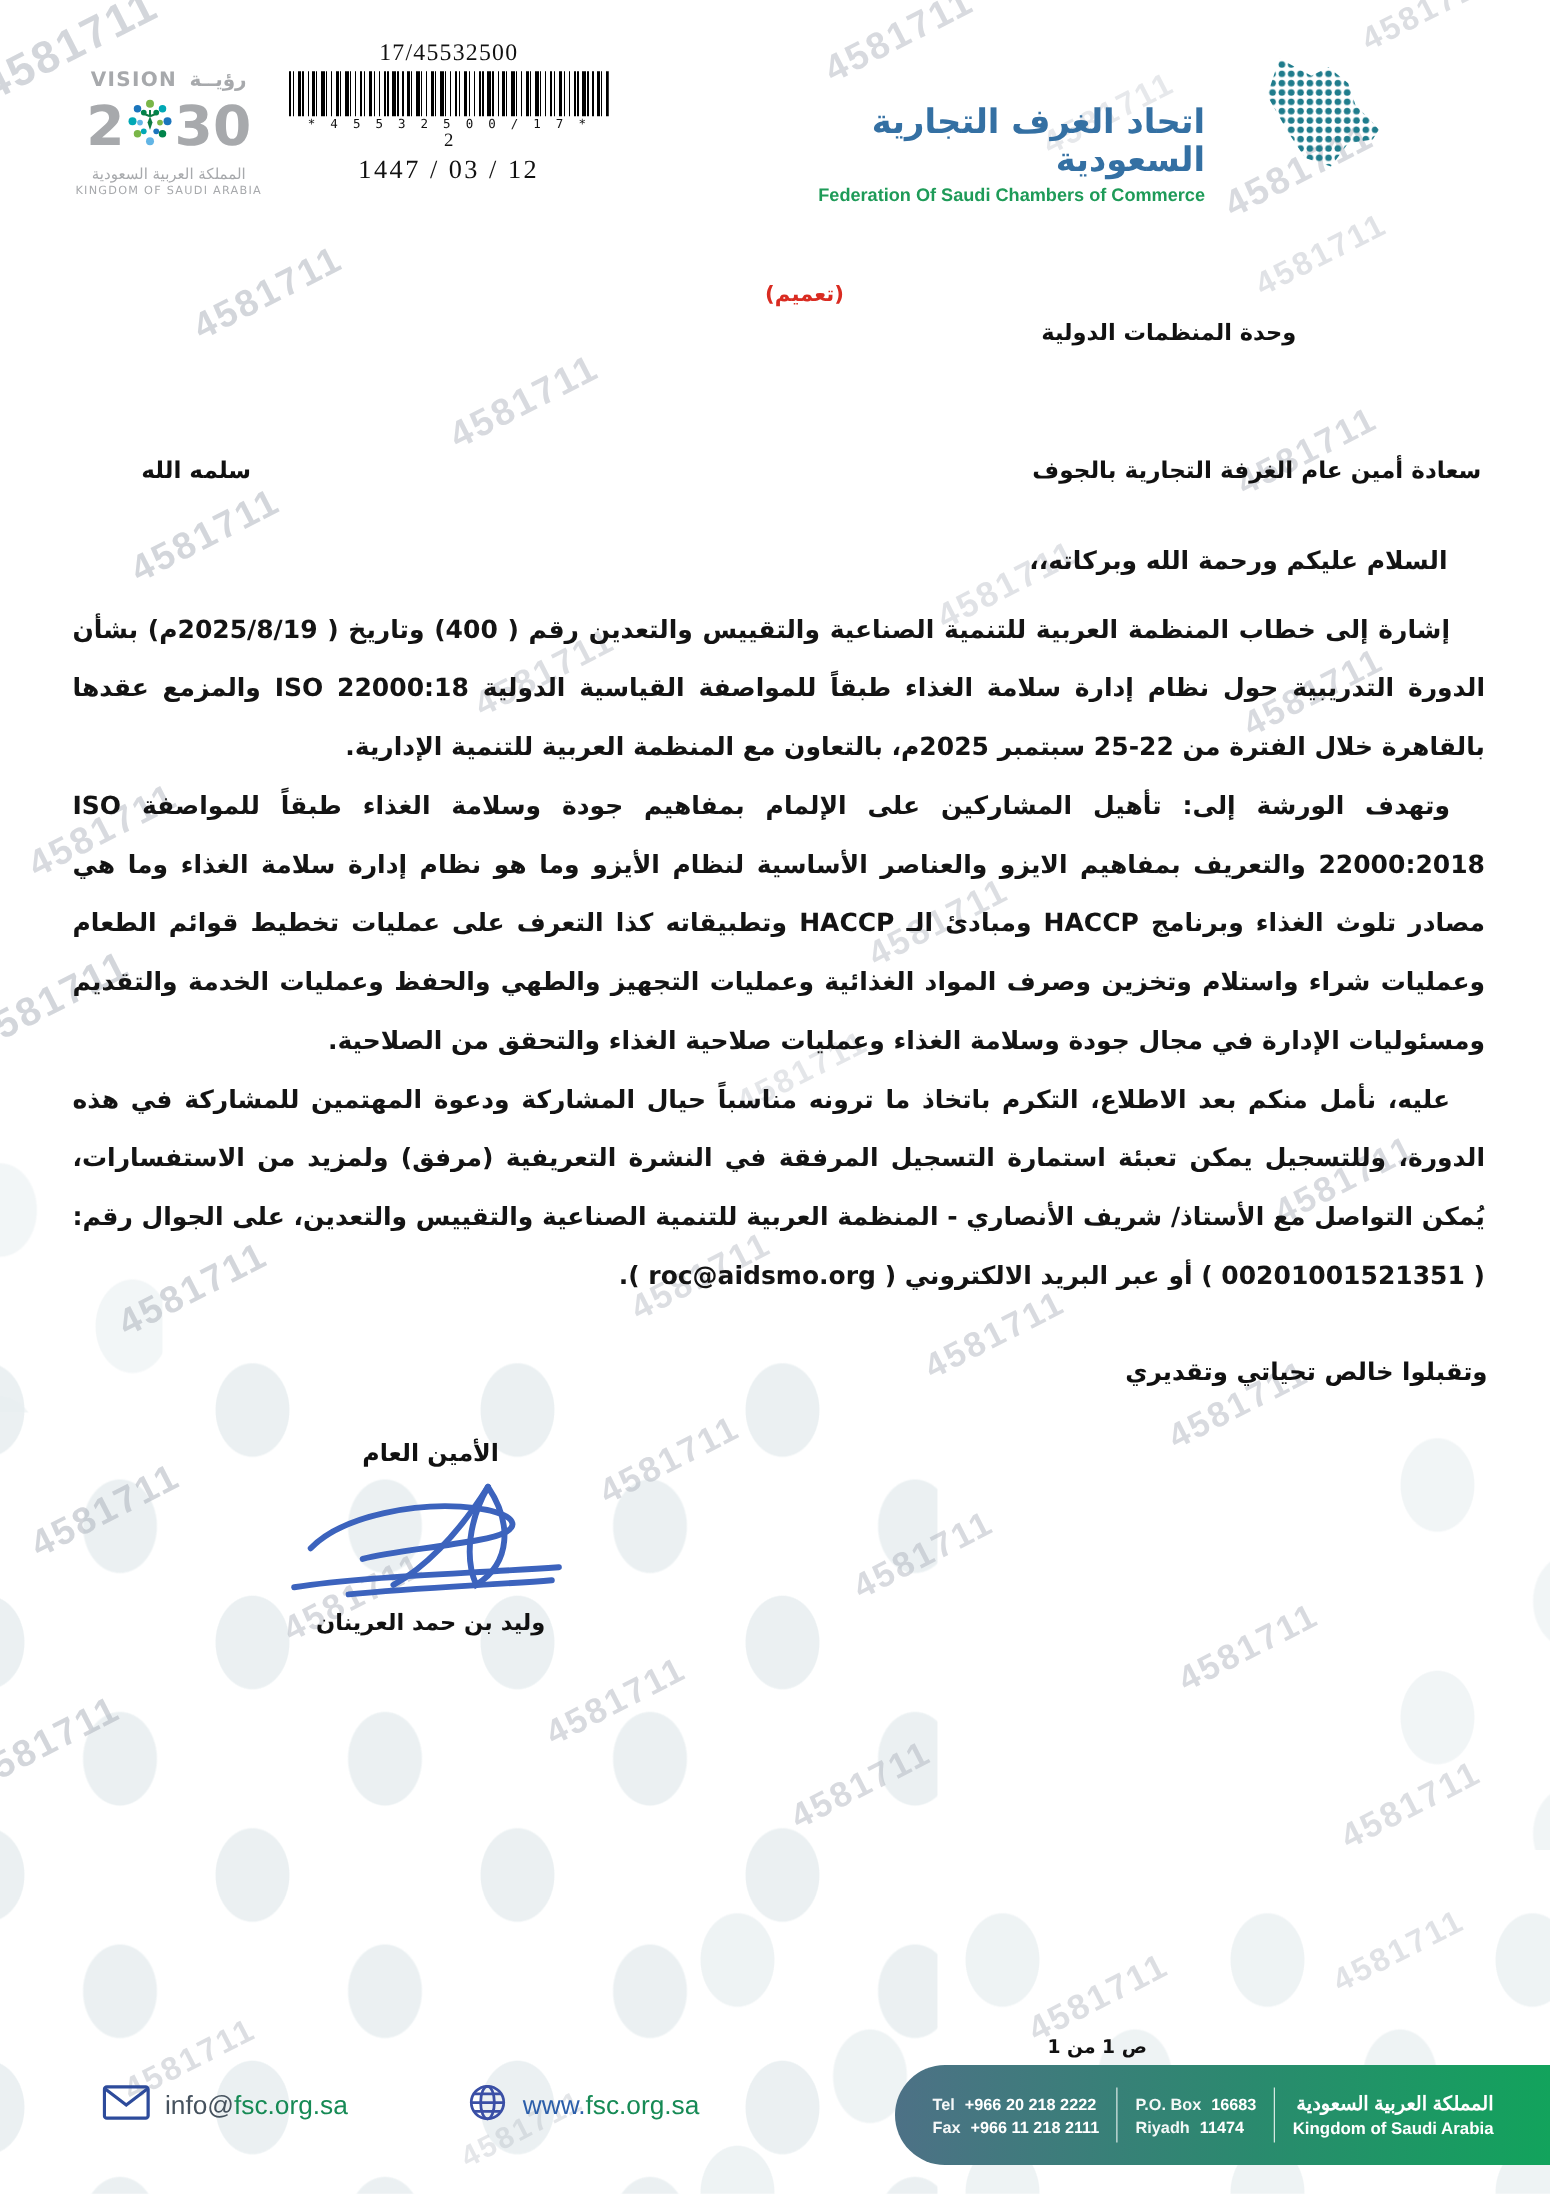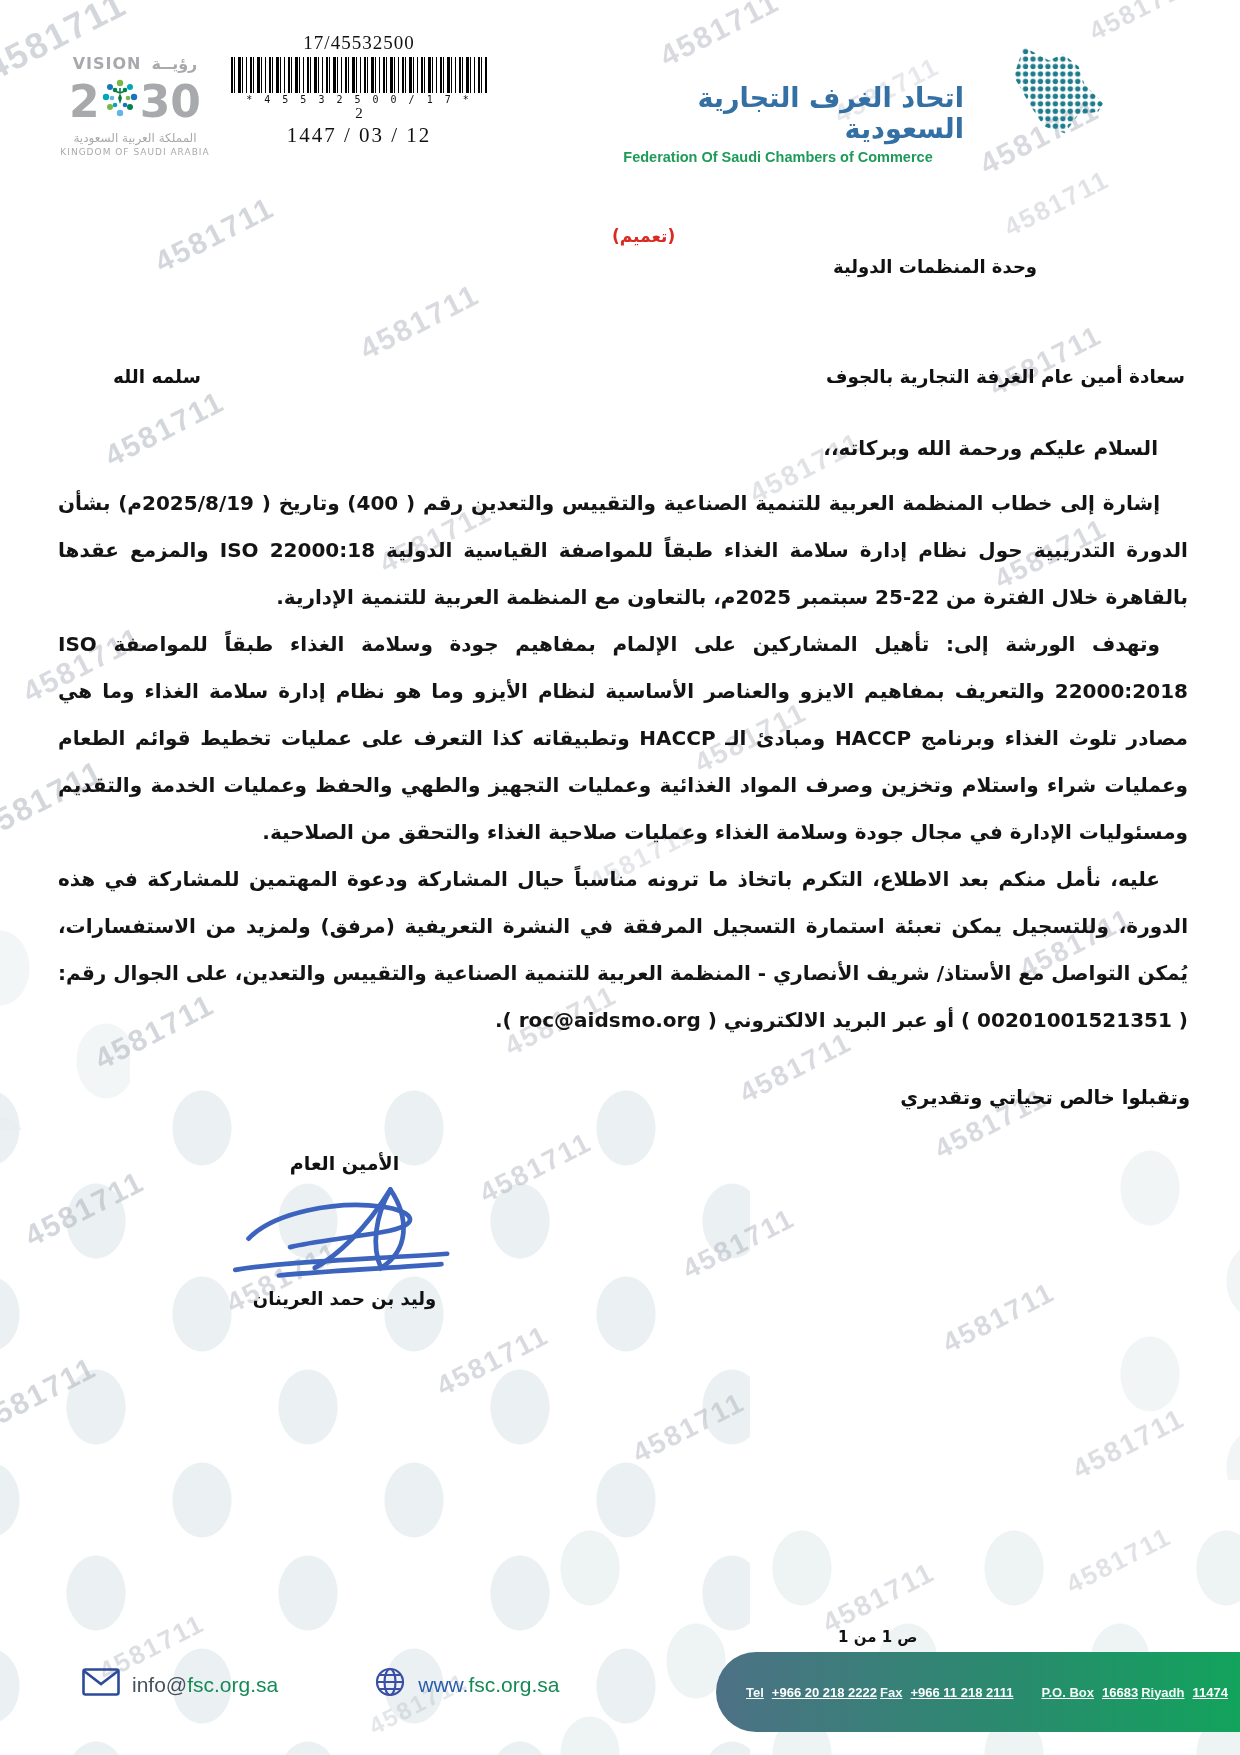--- a/index.html
+++ b/index.html
@@ -43,21 +43,21 @@
       #000 0 2px,#fff 2px 3px,#000 3px 4px,#fff 4px 7px,#000 7px 10px,
       #fff 10px 11px,#000 11px 12px,#fff 12px 15px,#000 15px 16px,#fff 16px 19px);}
   .bc-code{font-family:"DejaVu Sans Mono",monospace;font-size:10px;letter-spacing:3px;margin-top:1px;}
   .bc-copy{font-family:"Liberation Serif",serif;font-size:15px;margin-top:0;}
   .bc-date{font-family:"Liberation Serif",serif;font-size:21px;letter-spacing:2px;margin-top:1px;}
 
   
   .fsc-text{position:absolute;left:592px;top:82px;width:372px;text-align:right;}
   .fsc-ar{color:#3470a3;font-size:27px;font-weight:bold;direction:rtl;}
   .fsc-en{color:#1e9b58;font-size:14.5px;font-weight:bold;margin-top:5px;
-          font-family:"Liberation Sans",sans-serif;text-align:center;}
+          font-family:"Liberation Sans",sans-serif;}
   .fsc-map{position:absolute;left:1000px;top:40px;}
 
   
   .circular{position:absolute;left:612px;top:226px;color:#d92b21;font-size:17px;
             font-weight:bold;direction:rtl;text-align:center;}
   .unit{position:absolute;left:833px;top:256px;font-size:18px;font-weight:bold;
         color:#111;direction:rtl;}
   .subject{position:absolute;left:160px;top:247px;width:325px;text-align:right;
         direction:rtl;font-size:13.5px;font-weight:bold;line-height:26px;color:#111;}
   .subject span{display:block;white-space:nowrap;}
@@ -89,21 +89,21 @@
   .flink{display:flex;align-items:center;gap:12px;font-size:21px;}
   .f-user{color:#46525e;}
   .f-dom{color:#168a55;}
   .f-www{color:#2b5eaa;}
   .fsep{width:64px;}
   .footer-bar{position:absolute;left:716px;top:1652px;width:524px;height:80px;z-index:3;
         border-radius:40px 0 0 40px;
         background:linear-gradient(90deg,#4d7186 0%,#2a8a6e 55%,#12a35c 100%);
         display:flex;align-items:center;color:#fff;
         font-family:"Liberation Sans",sans-serif;}
-  .fb-col{display:flex;flex-direction:row;gap:3px;text-decoration:underline;}
+  .fb-col{display:flex;flex-direction:column;gap:3px;}
   .fb-row{display:flex;gap:8px;font-size:13px;font-weight:bold;white-space:nowrap;}
   .fb-row .lab{opacity:.95;}
   .fb-div{width:1px;height:44px;background:rgba(255,255,255,.8);margin:0 14px;}
   .fb-tel{margin-left:30px;}
   .fb-country{direction:rtl;text-align:right;}
   .fb-country .ar{font-size:15.5px;font-weight:bold;}
   .fb-country .en{font-size:13.5px;font-weight:bold;margin-top:2px;direction:ltr;}
 </style>
 </head>
 <body>

